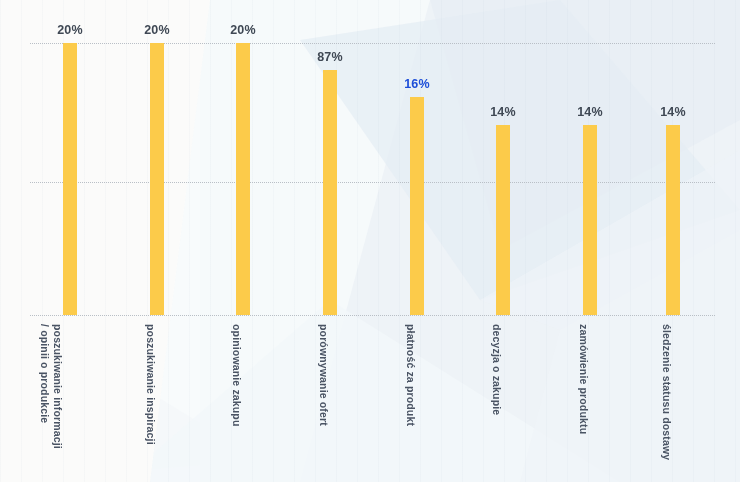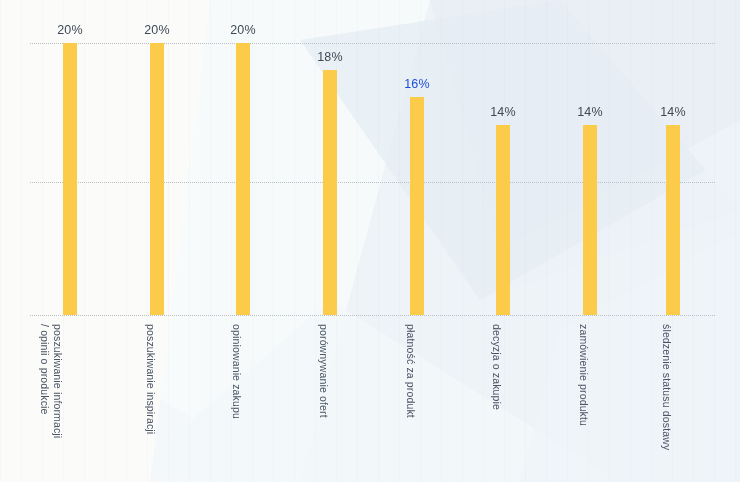--- a/index.html
+++ b/index.html
@@ -13,20 +13,21 @@
     font-family: "Liberation Sans", sans-serif;
     background: #fafbfb;
   }
 
   #chart-root {
     position: relative;
     width: 740px;
     height: 482px;
     overflow: hidden;
     background: #fafbfb;
+    font-weight: bold;
   }
 
   
   .bg-layer {
     position: absolute;
     inset: 0;
     width: 740px;
     height: 482px;
     pointer-events: none;
   }
@@ -152,21 +153,21 @@
       </div>
       <div class="bar-group" style="left: 243px;">
         <div class="bar-rect" title="opiniowanie zakupu — 20%" style="top: 43px; height: 272px; background: rgb(252, 203, 74);"></div>
         <div class="bar-value" style="top: 23px; color: rgb(63, 72, 84);">20%</div>
         <div class="bar-label" style="color: rgb(74, 84, 100); margin-left: -0.25px;">
           <span class="lbl-line">opiniowanie zakupu</span>
         </div>
       </div>
       <div class="bar-group" style="left: 330px;">
         <div class="bar-rect" title="porównywanie ofert — 18%" style="top: 70.2px; height: 244.8px; background: rgb(252, 203, 74);"></div>
-        <div class="bar-value" style="top: 50.2px; color: rgb(63, 72, 84);">18%</div>
+        <div class="bar-value" style="top: 50.2px; color: rgb(63, 72, 84);">87%</div>
         <div class="bar-label" style="color: rgb(74, 84, 100); margin-left: -0.25px;">
           <span class="lbl-line">porównywanie ofert</span>
         </div>
       </div>
       <div class="bar-group" style="left: 417px;">
         <div class="bar-rect" title="płatność za produkt — 16%" style="top: 97.4px; height: 217.6px; background: rgb(252, 203, 74);"></div>
         <div class="bar-value" style="top: 77.4px; color: #1d4ed8;">16%</div>
         <div class="bar-label" style="color: rgb(74, 84, 100); margin-left: -0.25px;">
           <span class="lbl-line">płatność za produkt</span>
         </div>

